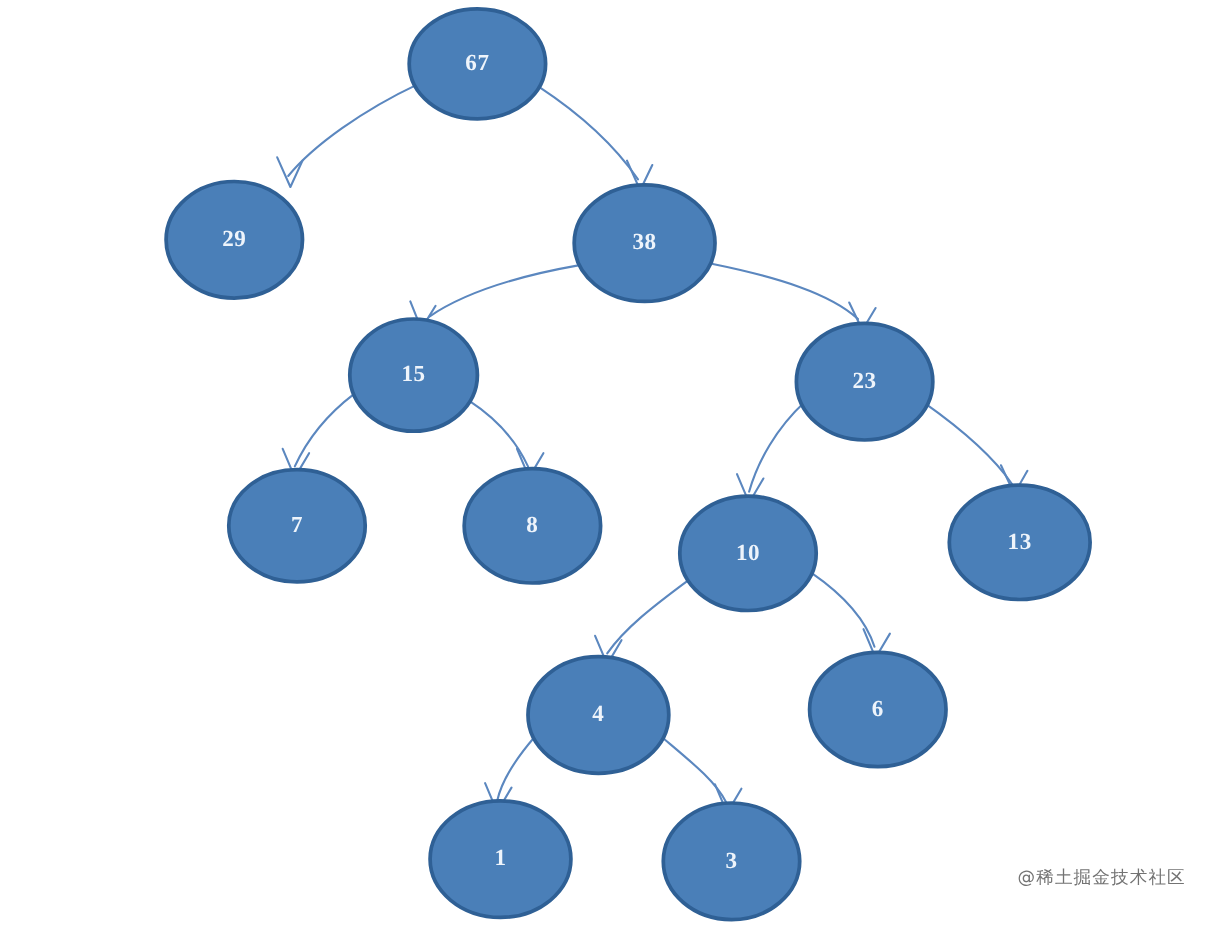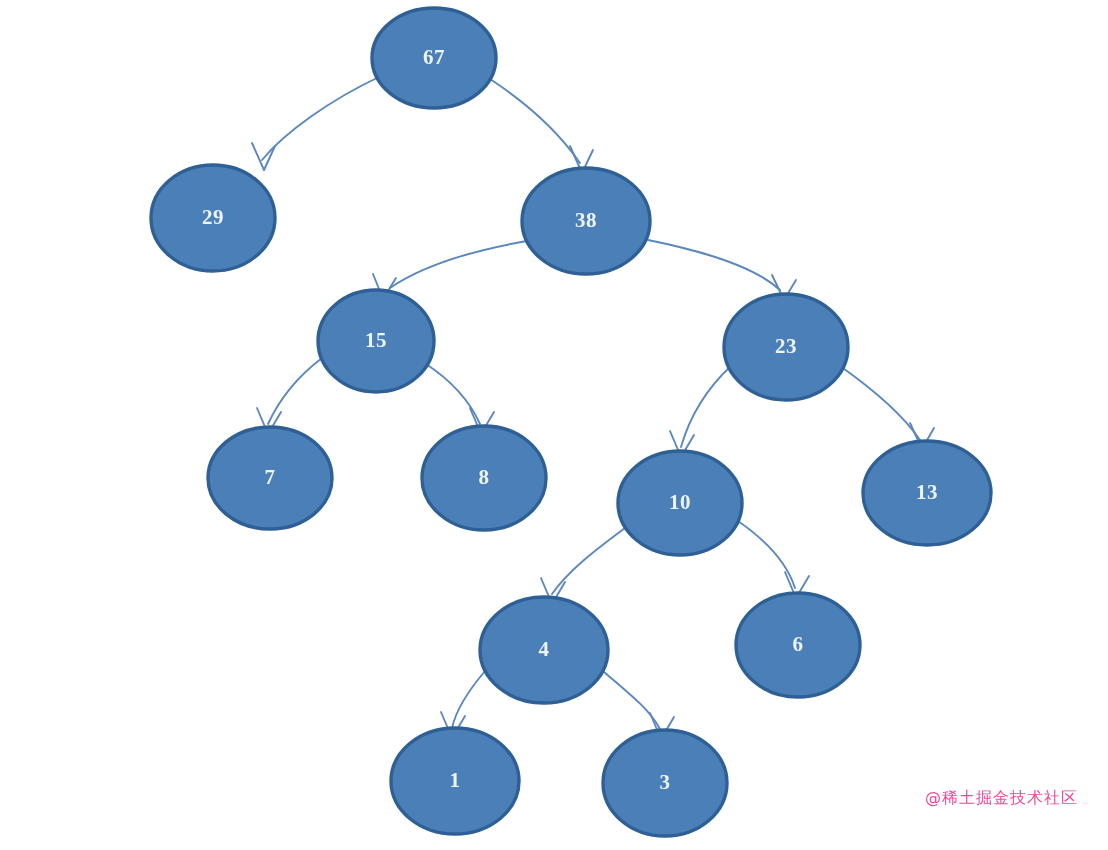--- a/index.html
+++ b/index.html
@@ -170,15 +170,15 @@
           <ellipse class="node-ellipse" cx="455" cy="781" rx="64" ry="53" fill="#4a7fb8" stroke="#2f6095"></ellipse>
           <text class="node-label" x="455" y="782" fill="#eef4fb">1</text>
         </g>
         <g>
           <ellipse class="node-ellipse" cx="665" cy="783" rx="62" ry="53" fill="#4a7fb8" stroke="#2f6095"></ellipse>
           <text class="node-label" x="665" y="784" fill="#eef4fb">3</text>
         </g>
       </g>
   </svg>
 
-  <div class="watermark" style="left: 925px; top: 788px; color: #ec4899;">@稀土掘金技术社区</div>
+  <div class="watermark" style="left: 925px; top: 788px; color: #737373;">@稀土掘金技术社区</div>
 
 </div>
 
 </body></html>

